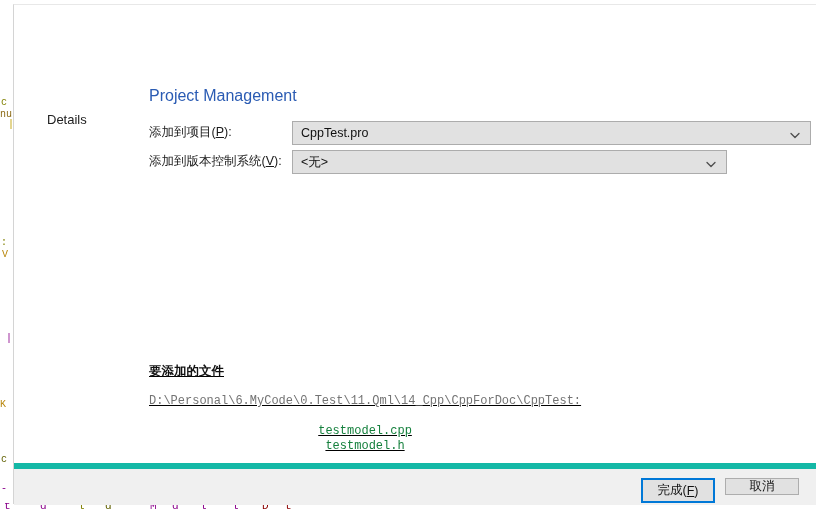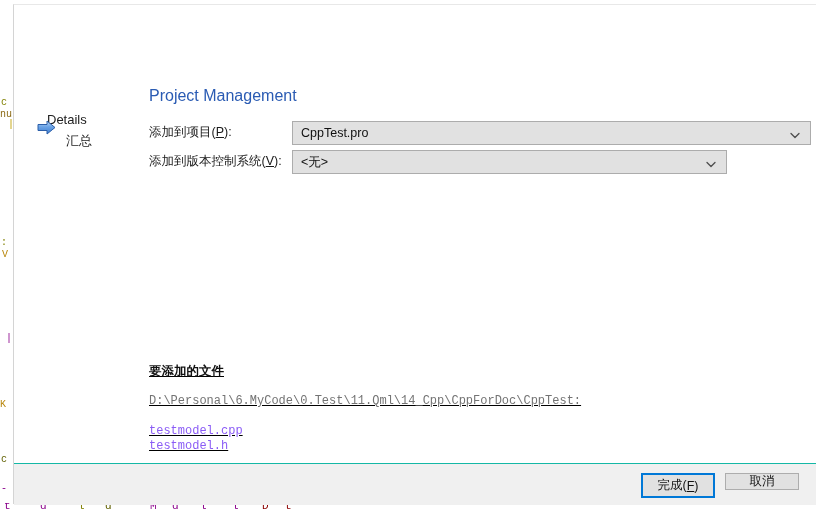--- a/index.html
+++ b/index.html
@@ -184,31 +184,32 @@
     font-family: "Liberation Mono", "DejaVu Sans Mono", monospace;
     font-size: 12px;
     color: #737373;
     white-space: nowrap;
     margin-bottom: 16px;
   }
   .file-entry {
     font-family: "Liberation Mono", "DejaVu Sans Mono", monospace;
     font-size: 12px;
     line-height: 15px;
-    color: #8b5cf6;
-    white-space: nowrap;
+    color: #15803d;
+    white-space: nowrap;
+    text-align: center;
   }
 
   
   #footer {
     position: absolute;
     left: 0; top: 458px;
     width: 803px; height: 42px;
     background: #f0f0f0;
-    border-top: 1px solid #14b8a6;
+    border-top: 6px solid #14b8a6;
   }
   #btn-finish {
     position: absolute;
     left: 627px; top: 9px;
     width: 74px; height: 25px;
     background: #e1e1e1;
     border: 2px solid #0078d7;
   }
   #btn-cancel {
     position: absolute;
@@ -243,35 +244,20 @@
     <div class="frag" style="left: 285px; color: rgb(139, 0, 0);">t</div>
   </div>
 
 <div id="dialog">
 
 
   <div id="sidebar">
     <div class="side-item" id="side-details">
       <span class="side-label">Details</span>
     </div>
-    <div class="side-item" id="side-summary">
-      <span id="side-arrow">
-        <svg width="19" height="15" viewBox="0 0 19 15">
-          <defs>
-            <linearGradient id="arrGrad" x1="0" y1="0" x2="0" y2="1">
-              <stop offset="0%" stop-color="#bcd8f5"></stop>
-              <stop offset="45%" stop-color="#6ba3e6"></stop>
-              <stop offset="100%" stop-color="#3f7fd1"></stop>
-            </linearGradient>
-          </defs>
-          <path d="M1 4.5 H10 V1 L18 7.5 L10 14 V10.5 H1 Z" fill="url(#arrGrad)" stroke="#2b5ea8" stroke-width="1" stroke-linejoin="round"></path>
-        </svg>
-      </span>
-      <span class="side-label">汇总</span>
-    </div>
   </div>
 
   <div id="content">
 
     <div id="page-title">Project Management</div>
 
     <div class="form-row" style="top:116px;">
       <span class="form-label"><span>添加到项目(</span><u>P</u><span>):</span></span>
       <div class="combo" style="left:153px; width:519px;">
         <span class="combo-value">CppTest.pro</span>

